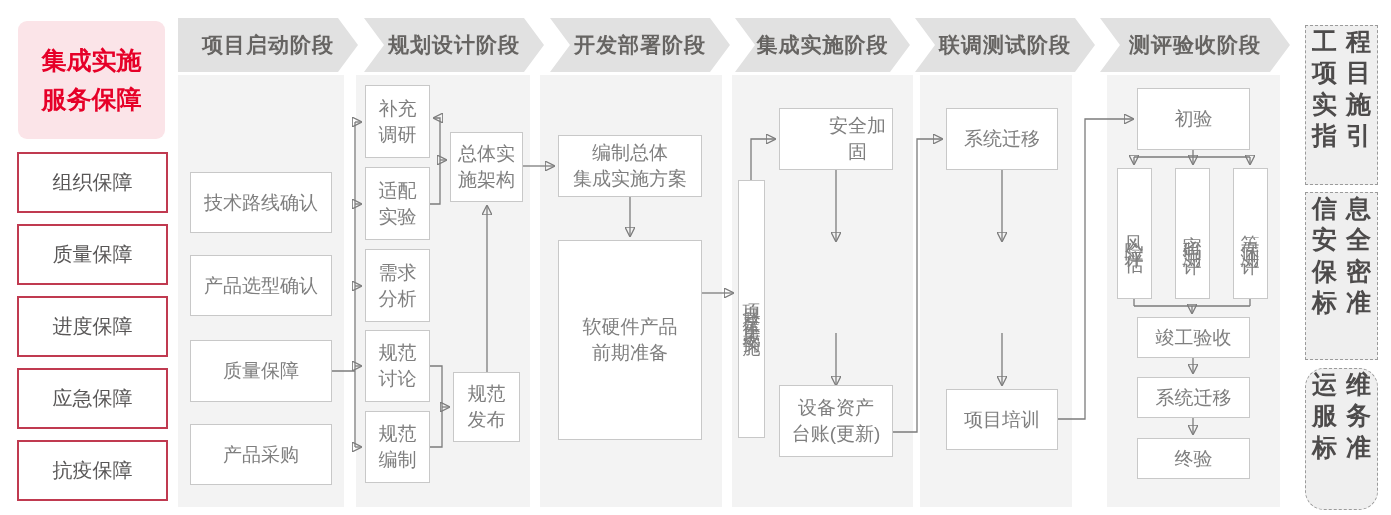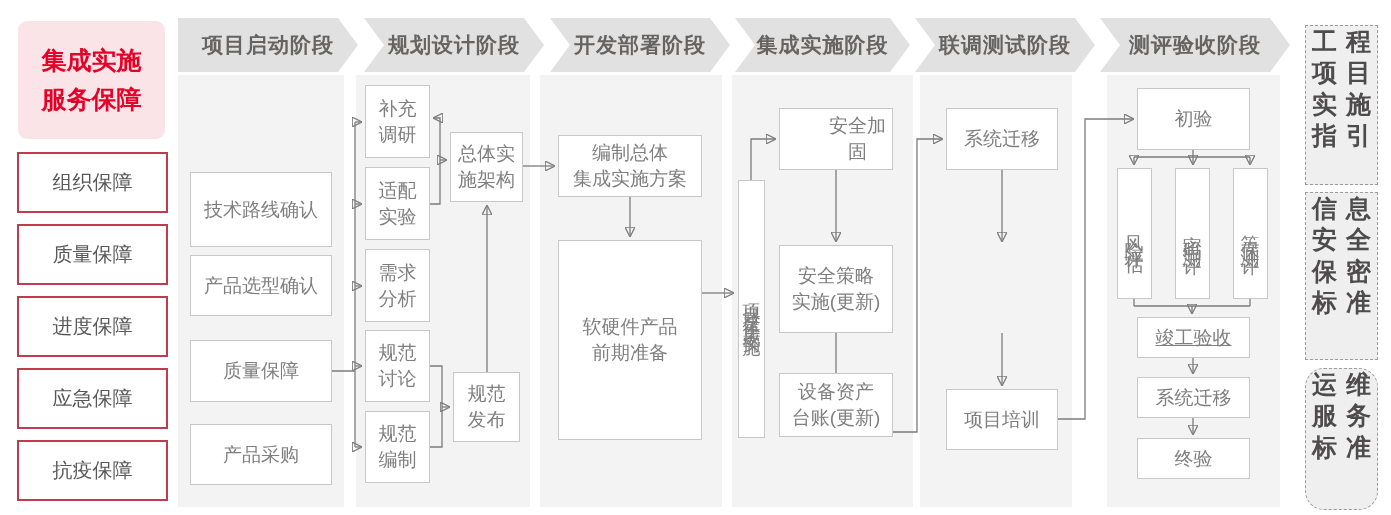--- a/index.html
+++ b/index.html
@@ -115,21 +115,21 @@
     <path d="M1193 157 V164" marker-end="url(#arr)"></path>
     <path d="M1250 157 V164" marker-end="url(#arr)"></path>
 
     <path d="M1134 299 V306 M1250 299 V306 M1134 306 H1250"></path>
     <path d="M1192 306 V313" marker-end="url(#arr)"></path>
 
     <path d="M1193 358 V373" marker-end="url(#arr)"></path>
     <path d="M1193 418 V434" marker-end="url(#arr)"></path>
   </svg>
 
-  <div class="node" style="left:190px;top:172px;width:142px;height:75px;">技术路线确认</div>
+  <div class="node" style="left:190px;top:172px;width:142px;height:61px;">技术路线确认</div>
   <div class="node" style="left:190px;top:255px;width:142px;height:61px;">产品选型确认</div>
   <div class="node" style="left:190px;top:340px;width:142px;height:62px;">质量保障</div>
   <div class="node" style="left:190px;top:424px;width:142px;height:61px;">产品采购</div>
 
   <div class="node" style="left:365px;top:85px;width:65px;height:73px;">补充
 调研</div>
   <div class="node" style="left:365px;top:167px;width:65px;height:73px;">适配
 实验</div>
   <div class="node" style="left:365px;top:249px;width:65px;height:73px;">需求
 分析</div>
@@ -142,33 +142,31 @@
   <div class="node" style="left:453px;top:372px;width:67px;height:70px;">规范
 发布</div>
 
   <div class="node" style="left:558px;top:135px;width:144px;height:62px;">编制总体
 集成实施方案</div>
   <div class="node" style="left:558px;top:240px;width:144px;height:200px;">软硬件产品
 前期准备</div>
 
   <div class="node vtext" style="left:738px;top:180px;width:27px;height:258px;">项目整体集成实施</div>
   <div class="node" style="left:779px;top:108px;width:114px;height:62px;padding-left:43px;">安全加固</div>
-  <div class="node" style="left:779px;top:245px;width:114px;height:88px;">安全策略
-实施(更新)</div>
-  <div class="node" style="left:779px;top:373px;width:114px;height:64px;">设备资产
+  <div class="node" style="left:779px;top:385px;width:114px;height:72px;">设备资产
 台账(更新)</div>
 
   <div class="node" style="left:946px;top:108px;width:112px;height:62px;">系统迁移</div>
   <div class="node" style="left:946px;top:389px;width:112px;height:61px;">项目培训</div>
 
   <div class="node" style="left:1137px;top:88px;width:113px;height:62px;">初验</div>
   <div class="node vtall" style="left:1117px;top:168px;width:35px;height:131px;">风险评估</div>
   <div class="node vtall" style="left:1175px;top:168px;width:35px;height:131px;">密码测评</div>
   <div class="node vtall" style="left:1233px;top:168px;width:35px;height:131px;">等保测评</div>
-  <div class="node" style="left:1137px;top:317px;width:113px;height:41px;text-decoration:underline;">竣工验收</div>
+  <div class="node" style="left:1137px;top:317px;width:113px;height:41px;">竣工验收</div>
   <div class="node" style="left:1137px;top:377px;width:113px;height:41px;">系统迁移</div>
   <div class="node" style="left:1137px;top:438px;width:113px;height:41px;">终验</div>
 
   <div class="std" style="top:25px;height:160px;">
     <div class="std-row">工程</div>
     <div class="std-row">项目</div>
     <div class="std-row">实施</div>
     <div class="std-row">指引</div>
   </div>
   <div class="std" style="top:192px;height:168px;">

